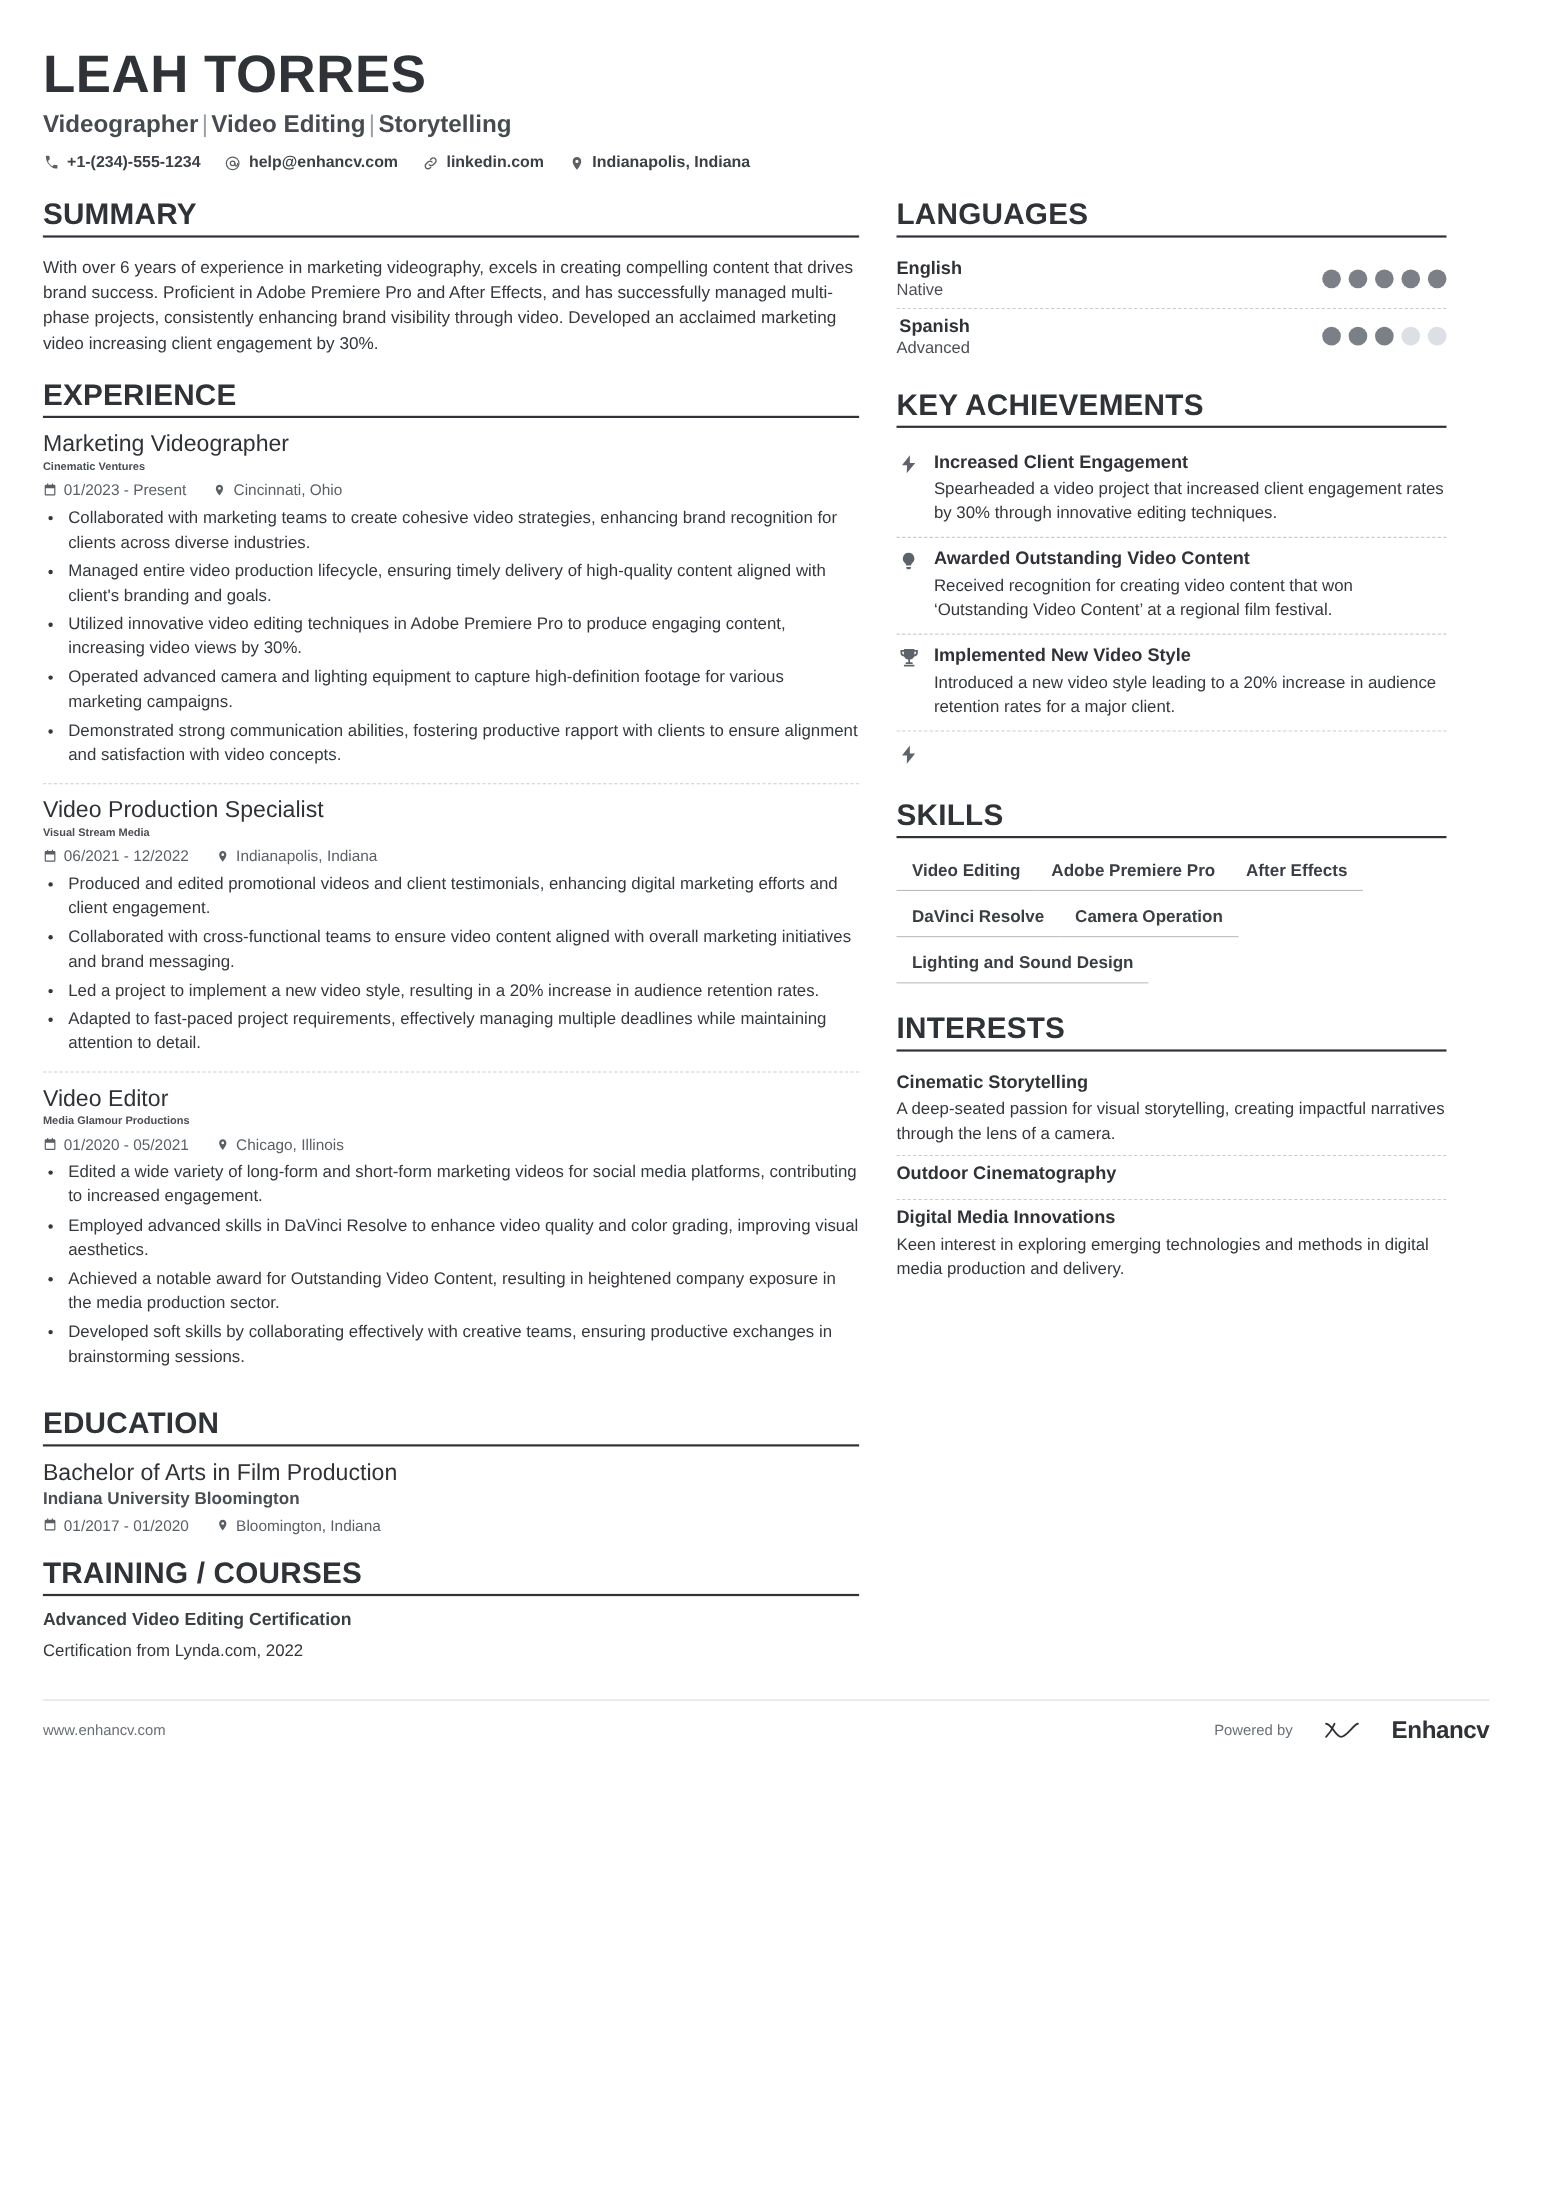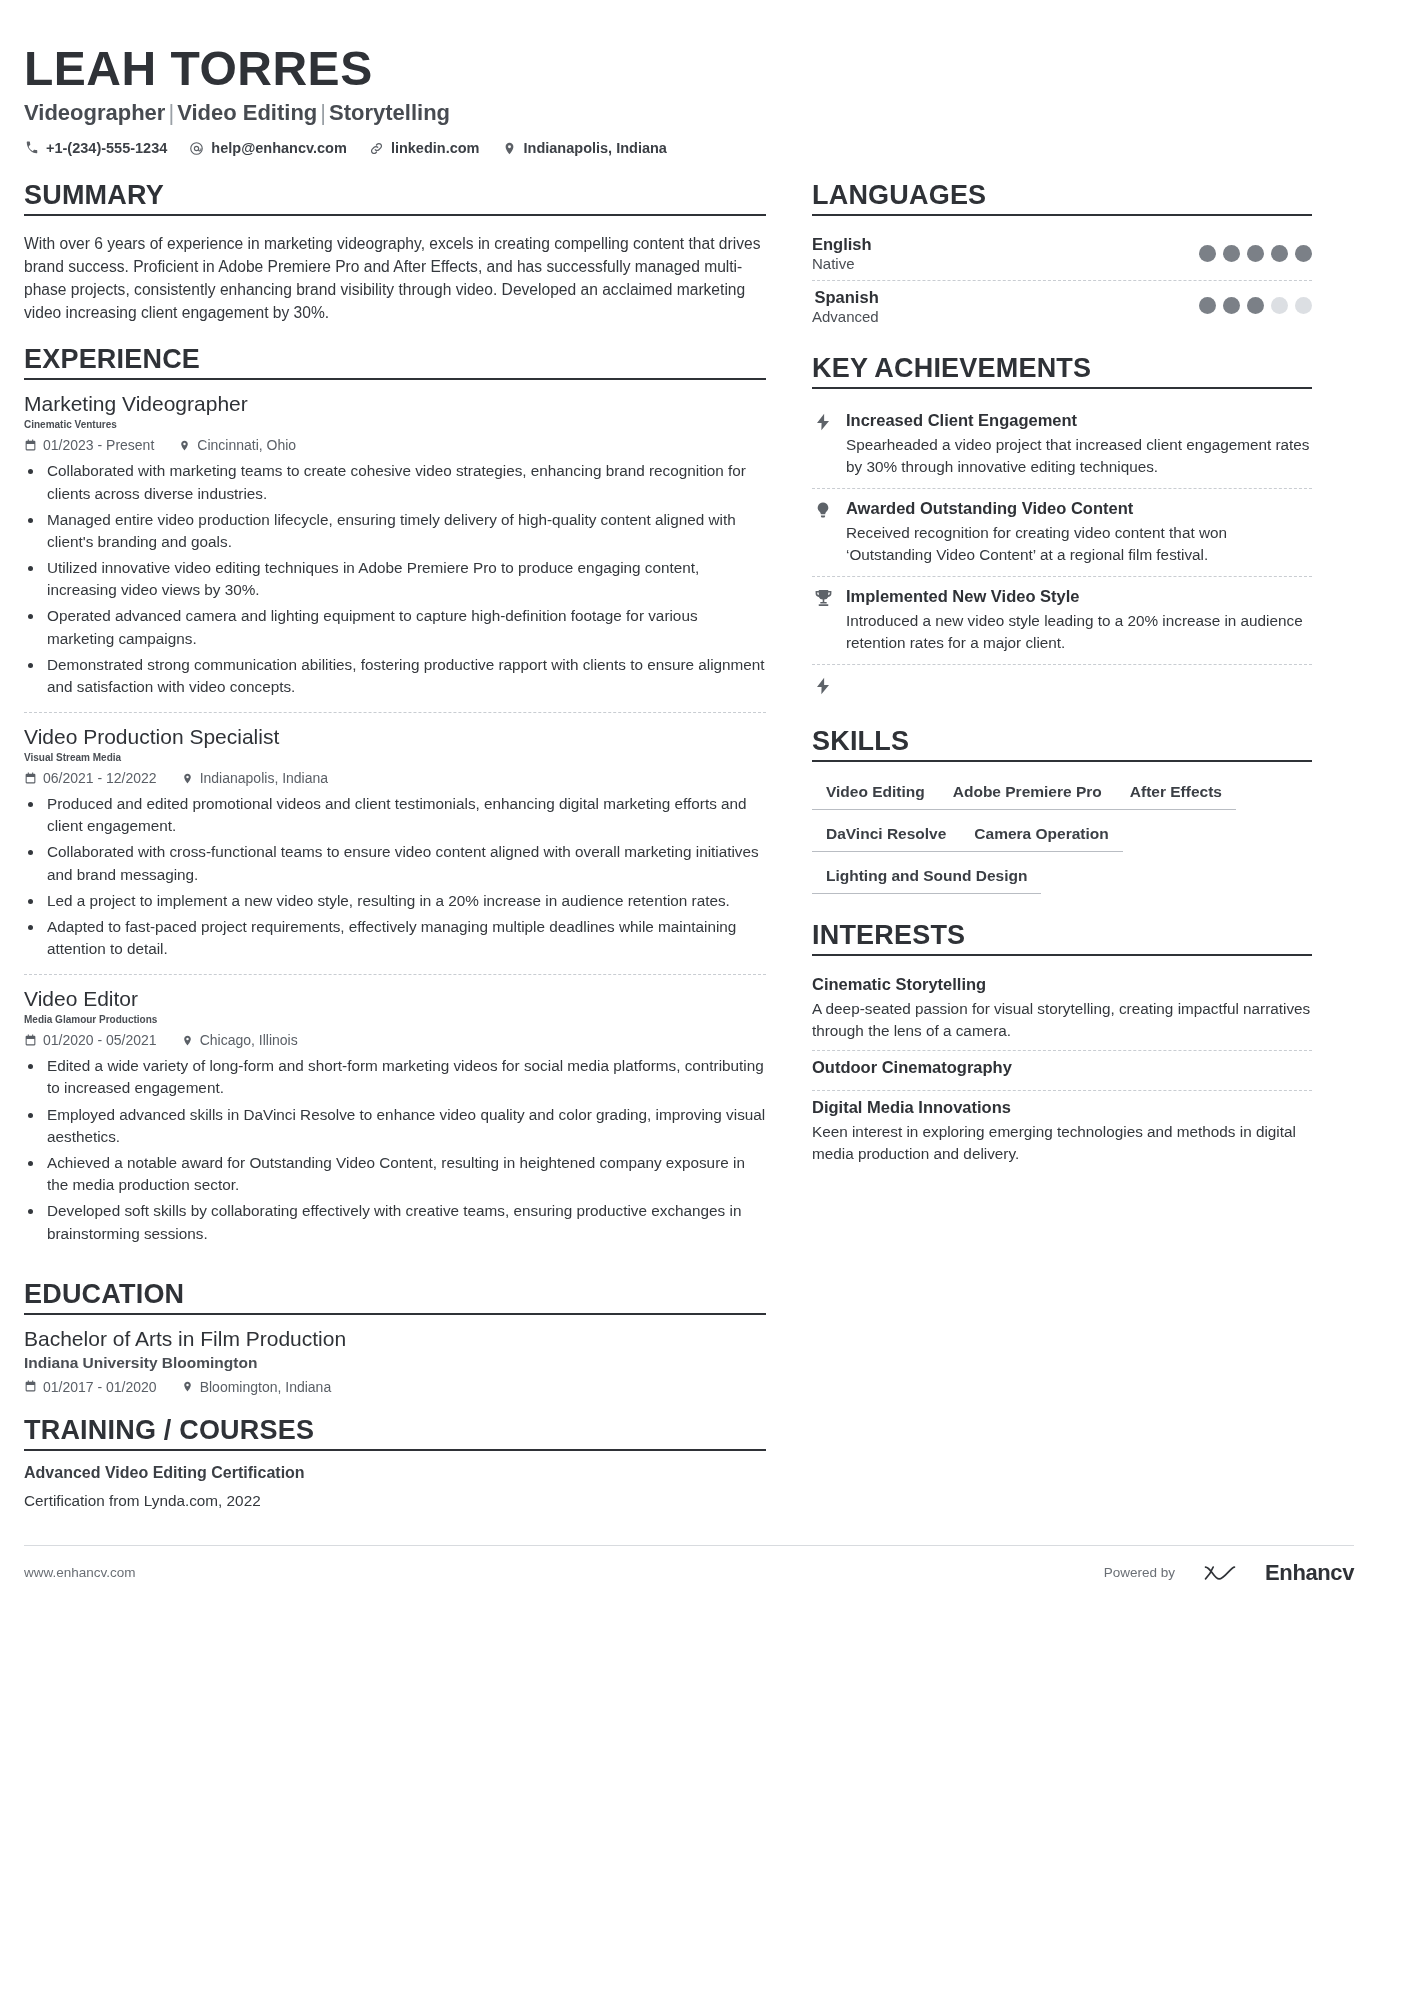--- a/index.html
+++ b/index.html
@@ -8,21 +8,21 @@
     width: 1410px;
     min-height: 1995px;
     background: #ffffff;
     font-family: "Liberation Sans", sans-serif;
     color: #2f3237;
     -webkit-font-smoothing: antialiased;
   }
   .page {
     width: 1410px;
     min-height: 1995px;
-    padding: 44px 56px 0 24px;
+    padding: 44px 56px 0 39px;
     position: relative;
     border-radius: 19px;
   }
   
   .name {
     font-size: 48px;
     font-weight: 700;
     letter-spacing: 0.5px;
     color: #2f3237;
     line-height: 1.05;
@@ -48,21 +48,21 @@
   .contact-item .ci-ico {
     width: 15px; height: 15px;
     margin-right: 7px;
     display: inline-flex; align-items: center; justify-content: center;
     color: #5c6066;
   }
   .contact-item .ci-ico svg { display: block; }
   .contact-item .ci-text { font-weight: 600; font-size: 14.5px; }
 
   
-  .cols { display: flex; gap: 46px; align-items: flex-start; }
+  .cols { display: flex; gap: 34px; align-items: flex-start; }
   .col-left { width: 742px; flex: none; }
   .col-right { width: 500px; flex: none; }
 
   
   .sec-title {
     font-size: 27px;
     font-weight: 700;
     color: #2f3237;
     letter-spacing: 0.2px;
     padding-bottom: 3px;

